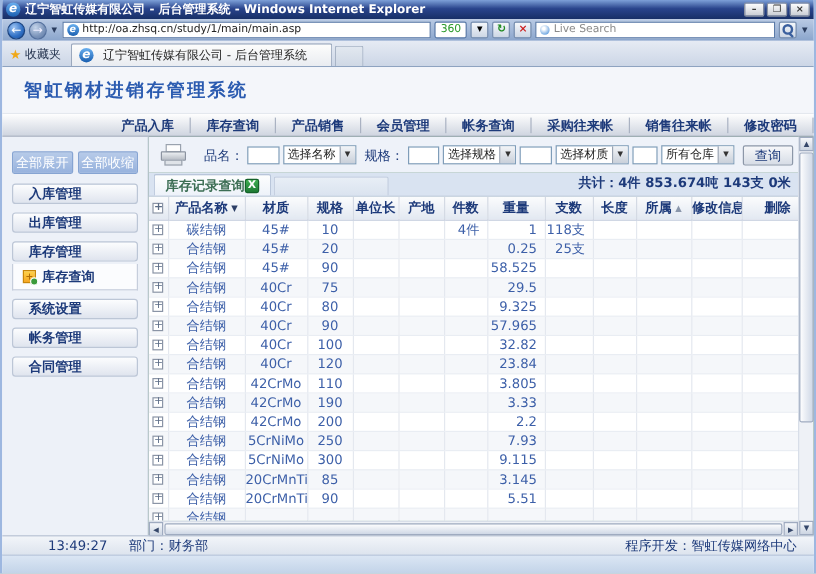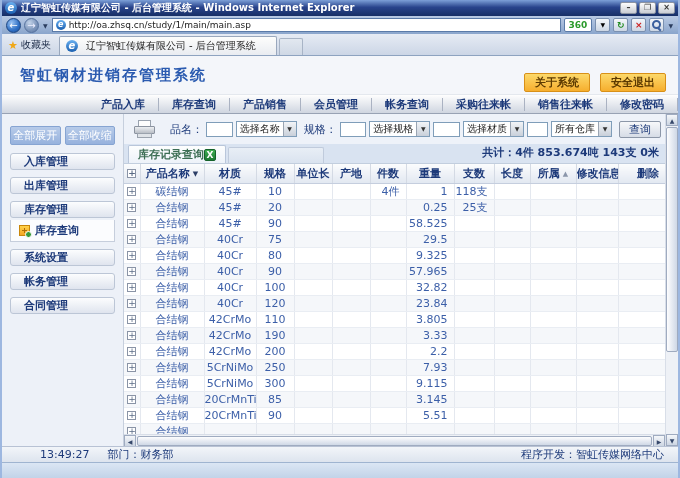--- a/index.html
+++ b/index.html
@@ -13,21 +13,21 @@
   .win-btns{display:flex;gap:2px;flex:0 0 auto;}
   .wbtn{width:17px;height:12px;background:linear-gradient(#fdfdfd,#c9cdd4);border:1px solid #8b93a2;border-radius:2px;color:#333;font-size:8px;line-height:10px;text-align:center;font-weight:bold;}
 
   .addrbar{height:18px;background:linear-gradient(#b9cae4,#8aa5cc);display:flex;align-items:center;padding:0 4px;gap:3px;}
   .navcircle{width:15px;height:15px;border-radius:50%;text-align:center;line-height:14px;font-size:10px;color:#fff;flex:0 0 auto;}
   .back{background:radial-gradient(circle at 35% 30%,#9cc4f4,#2f6fc4 60%,#1a4e9a);border:1px solid #1c4582;}
   .fwd{background:radial-gradient(circle at 35% 30%,#c4d4ea,#7b94ba 60%,#5f7aa6);border:1px solid #55719e;color:#eef;}
   .mini-dd{font-size:6px;color:#2a3c5e;padding:0 1px;}
   .addr-field{flex:1;height:14px;background:#fff;border:1px solid #5a7aa8;display:flex;align-items:center;padding:0 3px;gap:3px;font-size:9px;color:#222;overflow:hidden;white-space:nowrap;}
   .addr-field .ie-e{width:10px;height:10px;line-height:9px;font-size:8px;margin:0;}
-  .badge360{height:14px;background:#fff;border:1px solid #5a7aa8;display:flex;align-items:center;padding:0 4px;color:#2b9a2b;font-weight:bold;font-size:9px;border-radius:2px;}
+  .badge360{height:14px;background:#fff;border:1px solid #5a7aa8;display:flex;align-items:center;padding:0 4px;color:#2b9a2b;font-weight:normal;font-size:9px;border-radius:2px;}
   .sq-btn{width:15px;height:14px;background:linear-gradient(#f4f7fb,#ccd6e4);border:1px solid #7a90b0;text-align:center;line-height:12px;font-size:9px;border-radius:2px;flex:0 0 auto;}
   .refresh{color:#1f8a1f;font-weight:bold;}
   .stop{color:#cc2222;font-weight:bold;}
   .search-box{width:200px;height:14px;background:#fff;border:1px solid #5a7aa8;display:flex;align-items:center;padding:0 3px;gap:3px;font-size:9px;flex:0 0 auto;}
   .ls-icon{width:8px;height:8px;border-radius:50%;background:radial-gradient(circle at 40% 35%,#fff 15%,#2f7fd4);flex:0 0 auto;}
   .placeholder{color:#8a8a8a;}
   .mag{position:relative;width:11px;height:11px;display:inline-block;}
   .mag::before{content:'';position:absolute;left:1px;top:1px;width:5px;height:5px;border:2px solid #3a5f9e;border-radius:50%;}
   .mag::after{content:'';position:absolute;left:7px;top:8px;width:4px;height:2px;background:#3a5f9e;transform:rotate(45deg);transform-origin:left center;}
 
@@ -125,44 +125,44 @@
     <span class="navcircle fwd">→</span>
     <span class="mini-dd">▼</span>
     <span class="addr-field">
       <span class="ie-e">e</span>
       <span>http://oa.zhsq.cn/study/1/main/main.asp</span>
     </span>
     <span class="badge360">360</span>
     <span class="sq-btn" style="font-size:6px;">▼</span>
     <span class="sq-btn refresh">↻</span>
     <span class="sq-btn stop">×</span>
+    <span class="search-box">
+      <span class="ls-icon"></span>
+      <span class="placeholder">Live Search</span>
+    </span>
     <span class="sq-btn"><span class="mag"></span></span>
     <span class="mini-dd">▼</span>
   </div>
 
   <div class="tabsbar">
     <span class="fav-btn">
       <span class="star">★</span>
       <span>收藏夹</span>
     </span>
     <span class="ie-tab">
       <span class="ie-e">e</span>
       <span>辽宁智虹传媒有限公司 - 后台管理系统</span>
     </span>
     <span class="tab-stub"></span>
   </div>
 
   <div class="page">
 
     <div class="app-header">
       <span class="app-title">智虹钢材进销存管理系统</span>
-      <span class="hdr-btns">
-        <span class="orange-btn">关于系统</span>
-        <span class="orange-btn">安全退出</span>
-      </span>
     </div>
 
     <div class="app-nav">
         <span class="nav-item">产品入库</span>
         <span class="nav-item">库存查询</span>
         <span class="nav-item">产品销售</span>
         <span class="nav-item">会员管理</span>
         <span class="nav-item">帐务查询</span>
         <span class="nav-item">采购往来帐</span>
         <span class="nav-item">销售往来帐</span>

